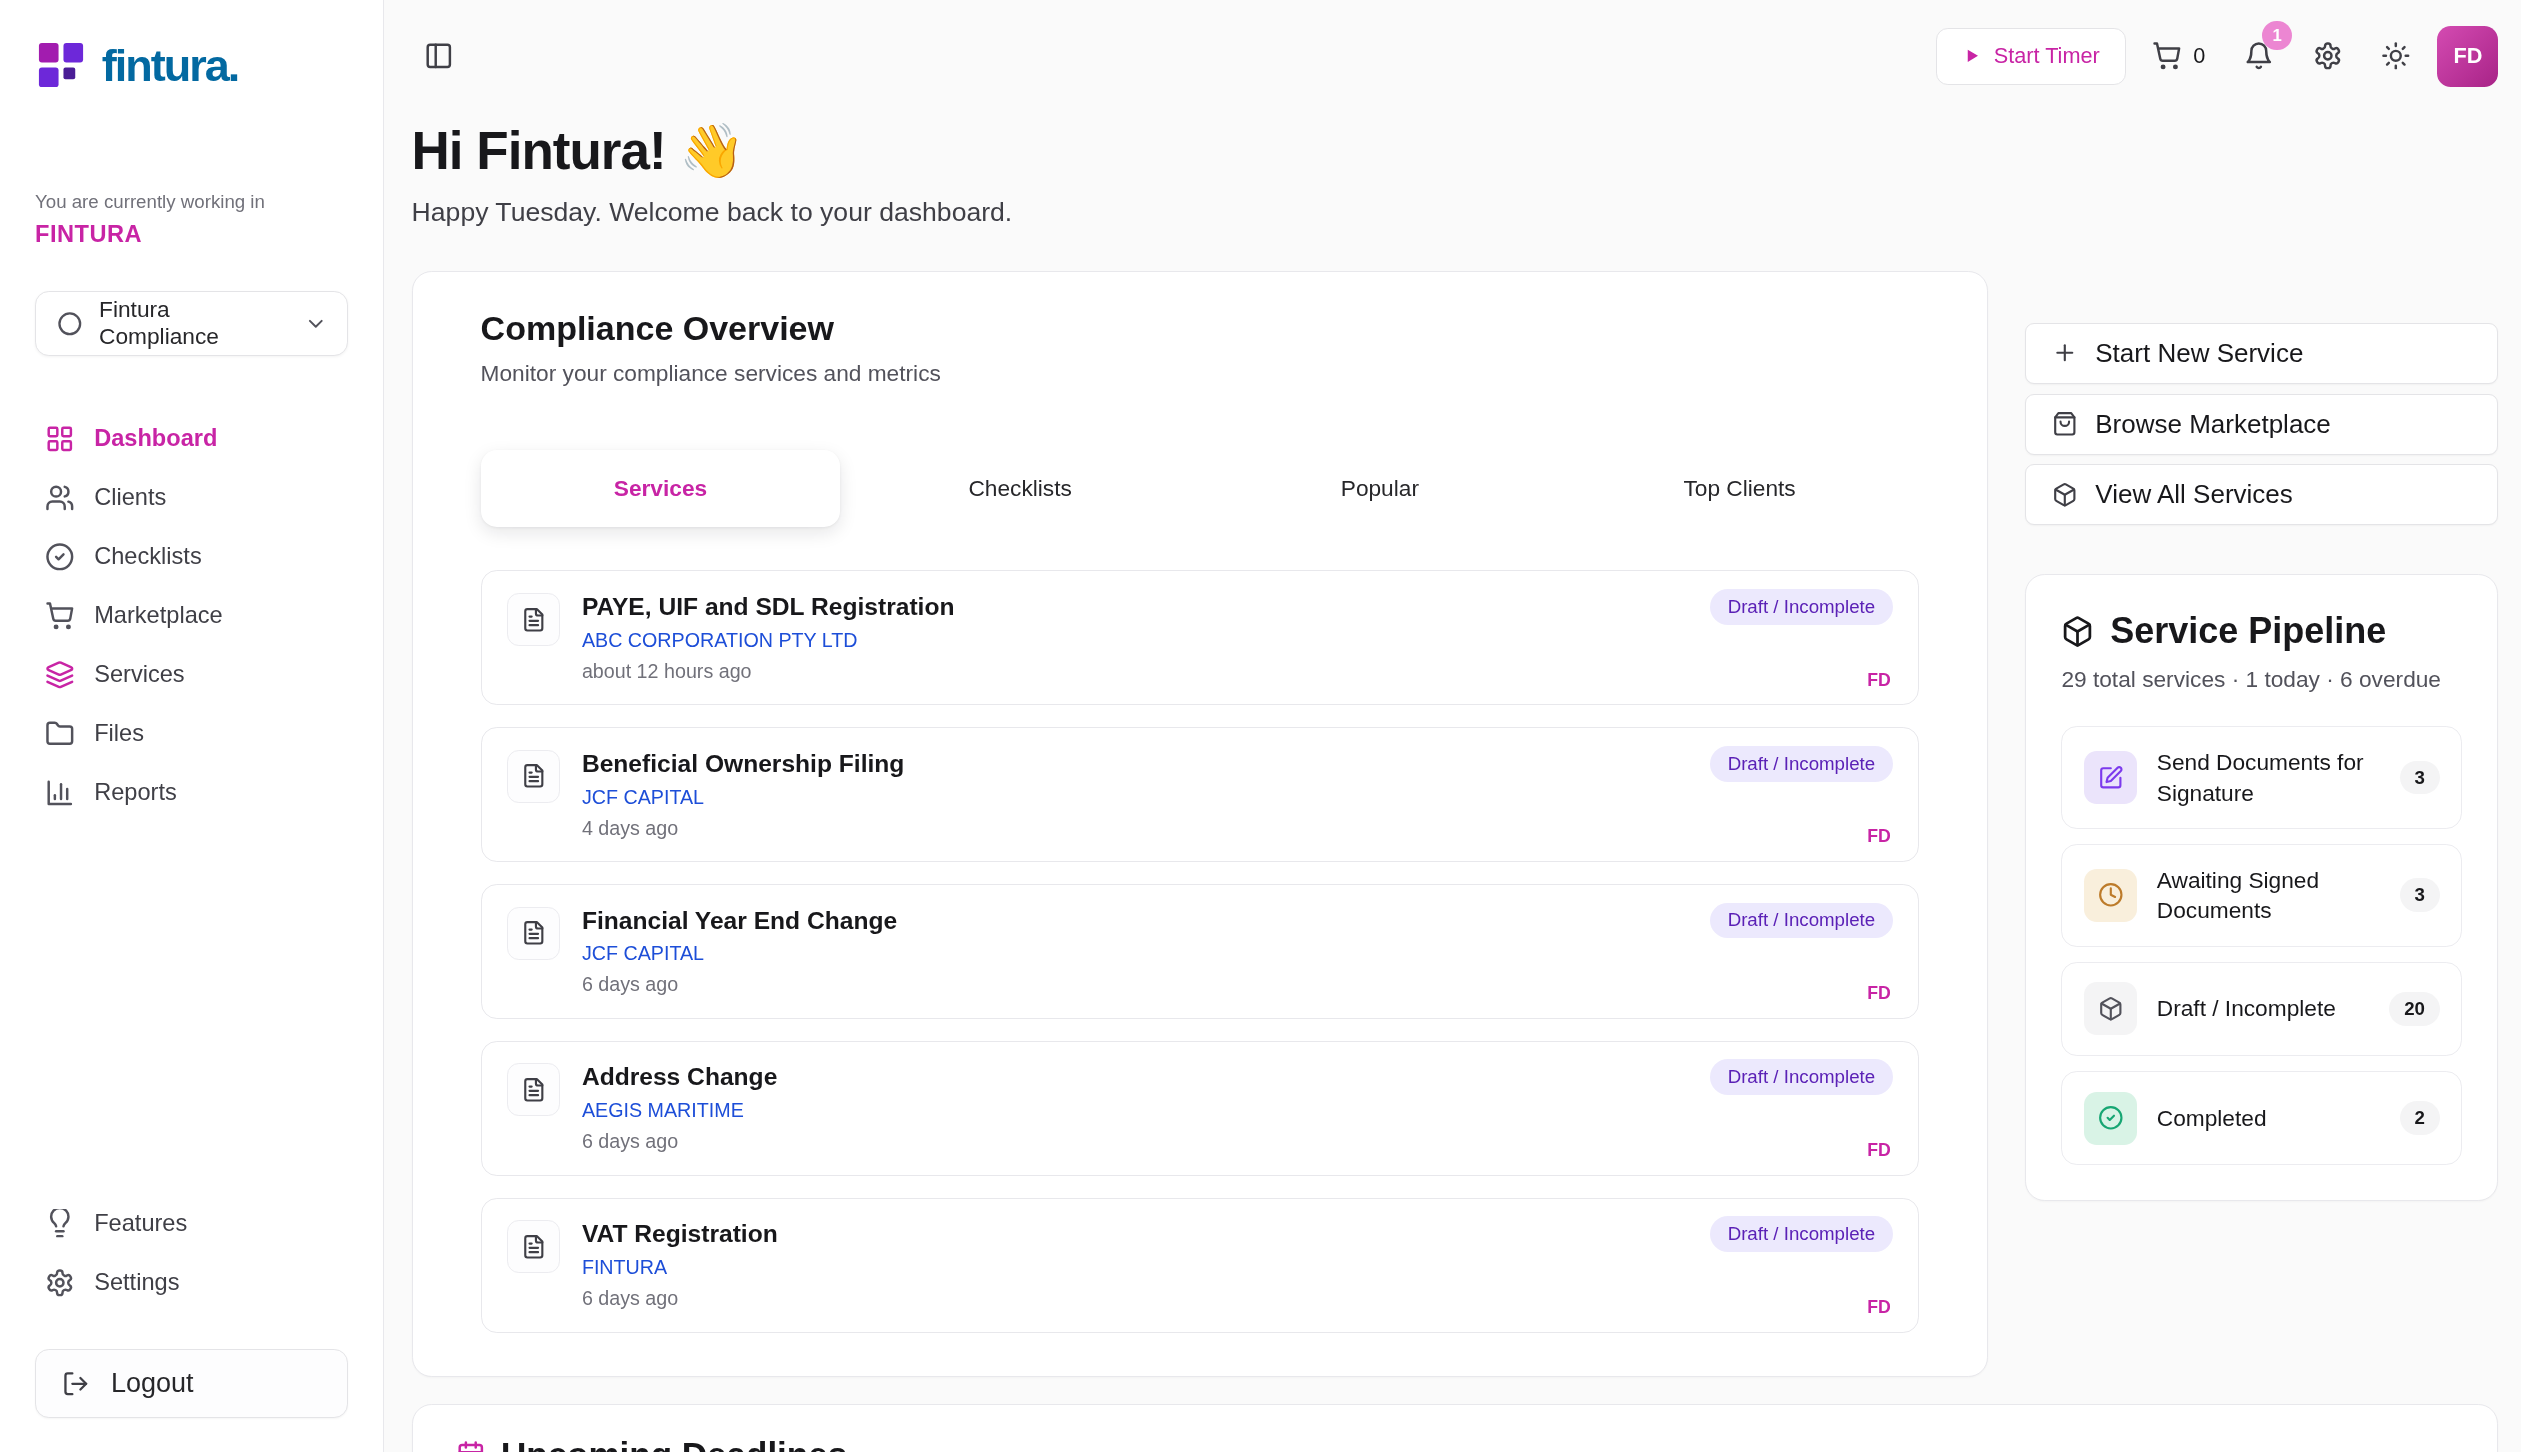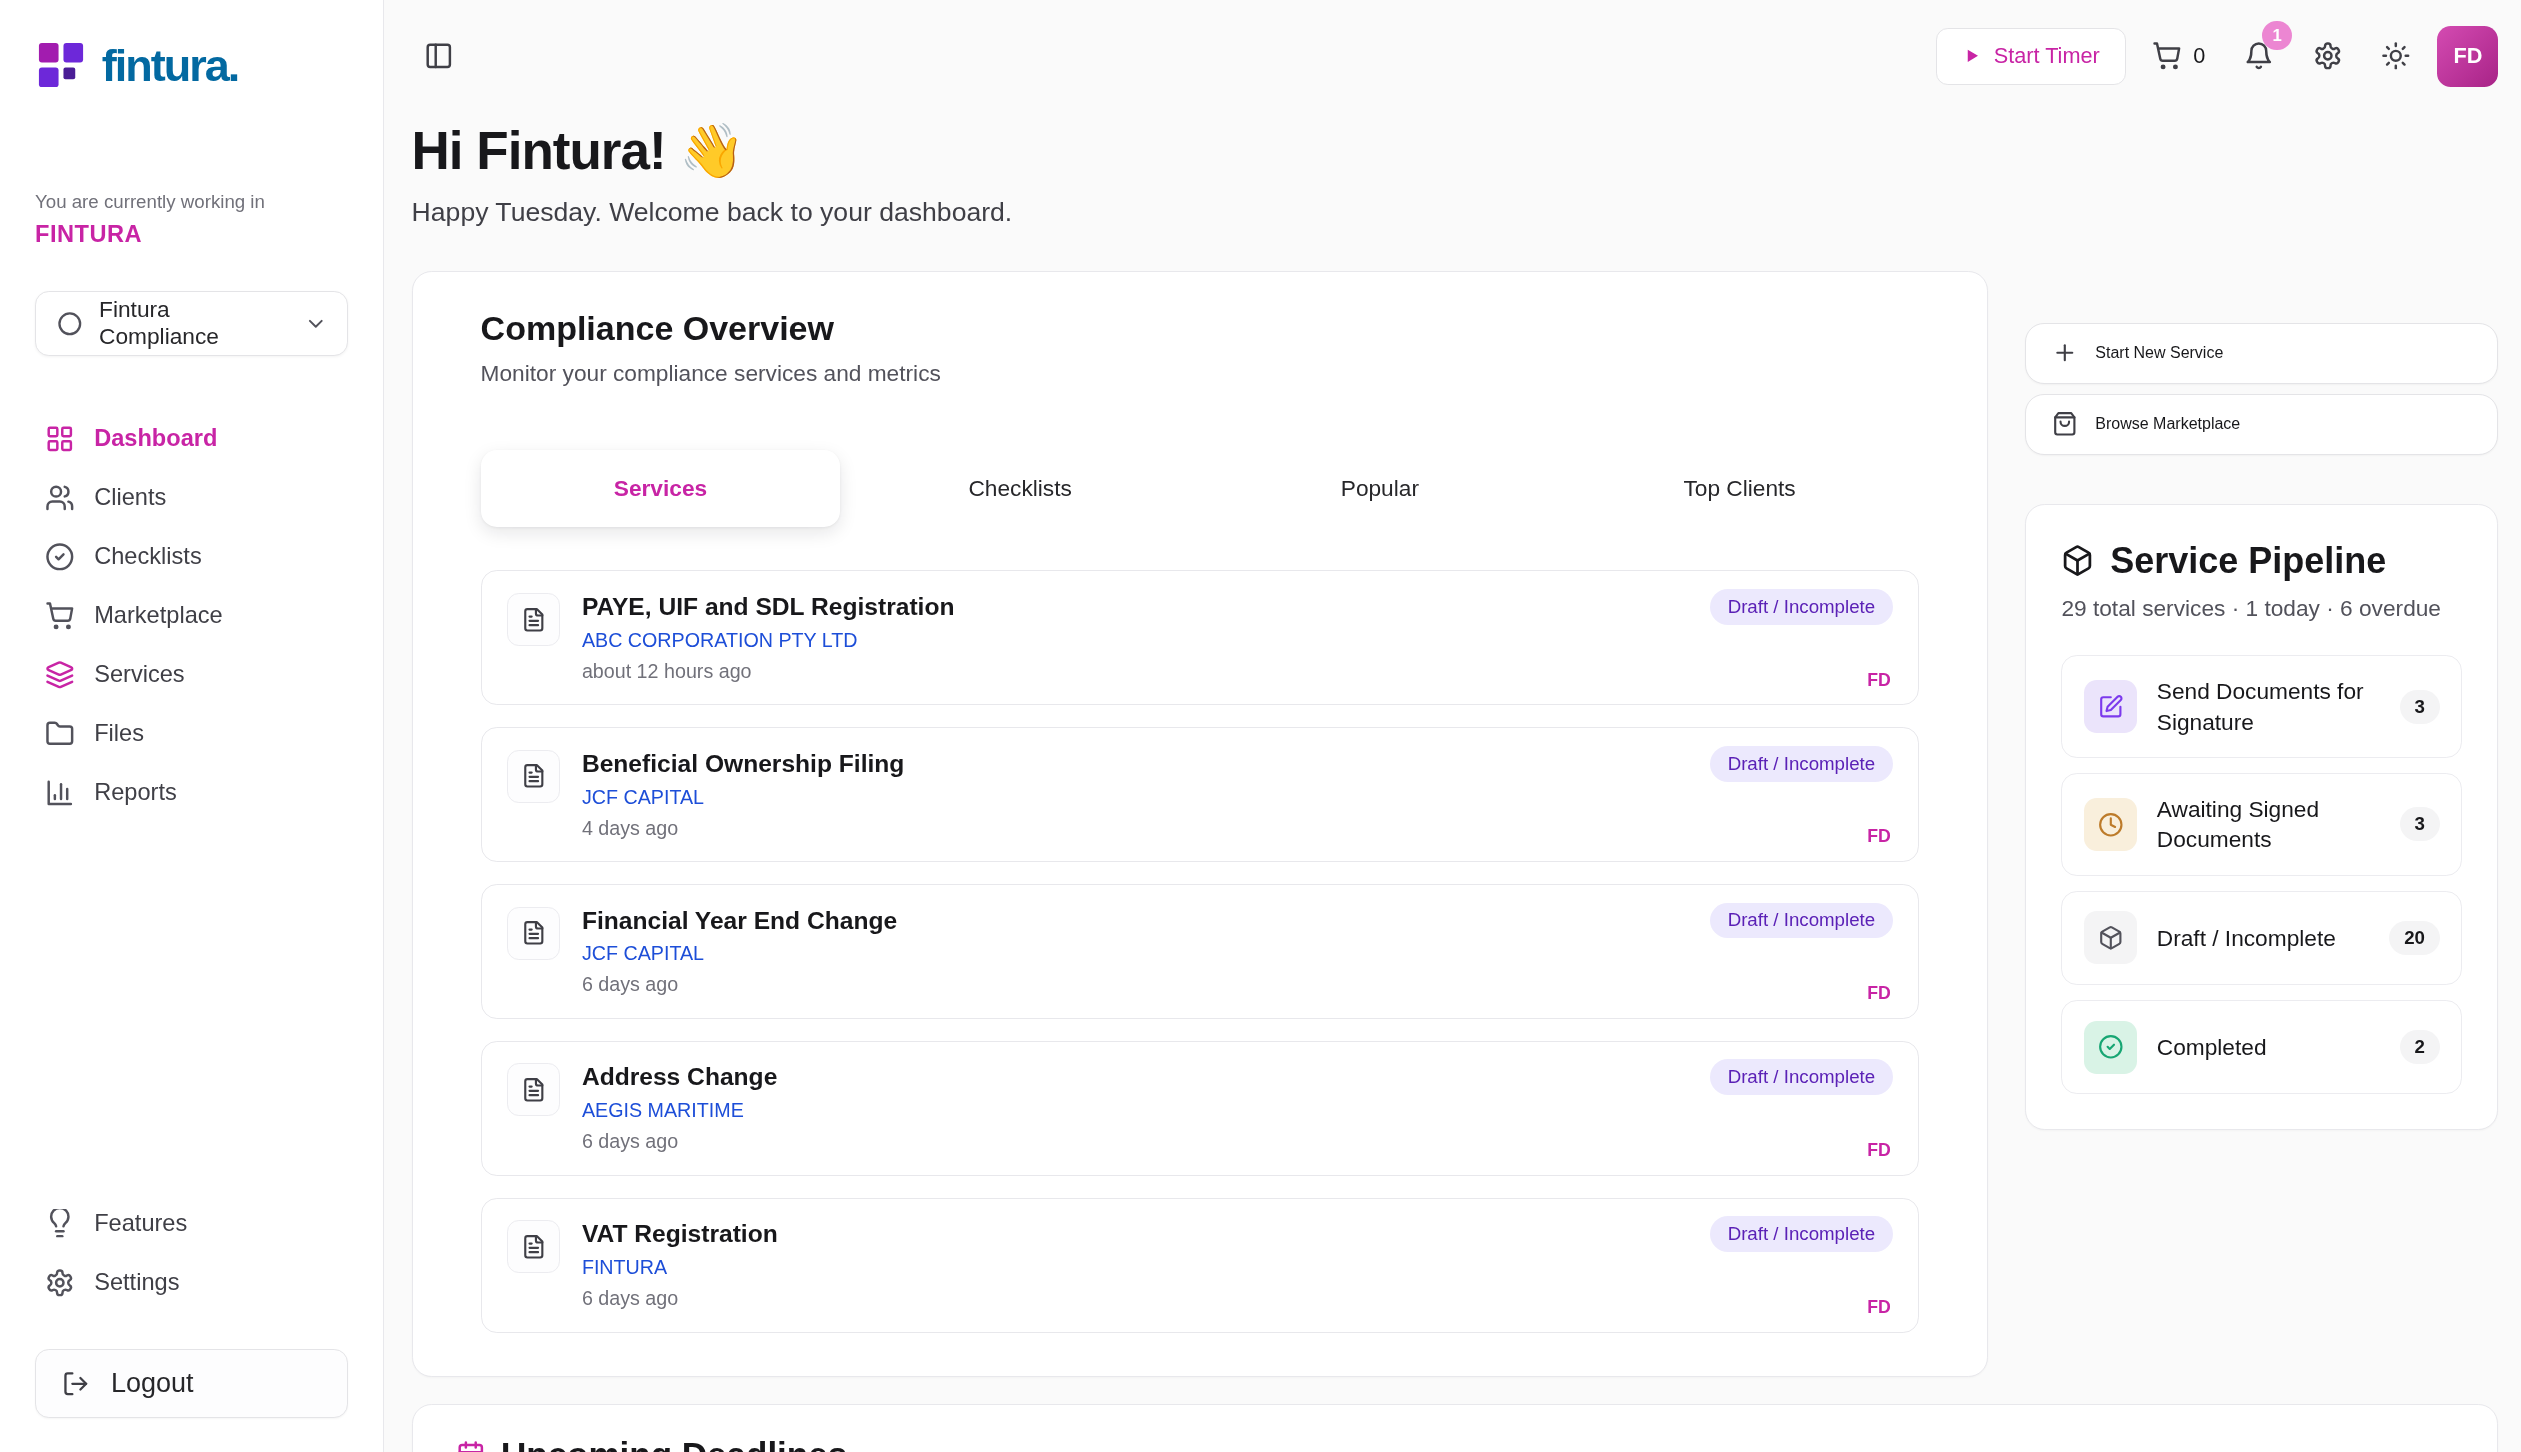--- a/index.html
+++ b/index.html
@@ -77,23 +77,23 @@
   .service-client { margin-top:7.9px; font-size:19.7px; color:#1d4ed8; }
   .service-time { margin-top:7.9px; font-size:19.7px; color:#71717a; }
   .status-badge { position:absolute; top:17.7px; right:25.6px; background:#ece9fd; color:#5b21b6;
                   font-size:18.7px; font-weight:500; padding:6.9px 17.7px; border-radius:984px; white-space:nowrap; }
   .owner-tag { position:absolute; bottom:13.8px; right:27.6px; color:#c824a5; font-size:17.7px; font-weight:700; }
 
   
   .right-col { padding-top:21.7px; }
   .qa-title { font-size:32.5px; font-weight:700; }
   .qa-list { margin-top:29.6px; display:flex; flex-direction:column; gap:9.9px; }
-  .qa-btn { height:61px; border:1px solid #e4e4e7; border-radius:19px; background:#fff;
+  .qa-btn { height:61px; border:1px solid #e4e4e7; border-radius:9px; background:#fff;
             box-shadow:0 1px 2px rgba(0,0,0,.04); display:flex; align-items:center; gap:17.7px;
-            padding:0 25.6px; font-size:16px; color:#18181b; font-weight:500; font-family:inherit; cursor:pointer; }
+            padding:0 25.6px; font-size:26px; color:#18181b; font-weight:500; font-family:inherit; cursor:pointer; }
   .qa-icon { width:25.6px; height:25.6px; color:#3f3f46; flex:none; }
 
   .pipeline-card { margin-top:49px; padding:35px; }
   .pl-head { display:flex; align-items:center; gap:15.8px; }
   .pl-head-icon { width:33px; height:33px; color:#18181b; }
   .pl-title { font-size:36px; font-weight:700; }
   .pl-sub { margin-top:13.8px; font-size:22.7px; color:#52525b; }
   .stage-list { margin-top:33px; display:flex; flex-direction:column; gap:15px; }
   .stage { border:1px solid #ececf0; border-radius:15.8px; padding:19.7px 21.7px; display:flex; align-items:center;
            gap:19.7px; cursor:pointer; background:#fff; }
@@ -453,20 +453,30 @@
           <button class="qa-btn">
             <span class="qa-icon">
               <svg width="25.6" height="25.6" viewBox="0 0 24 24" fill="none" stroke="currentColor" stroke-width="2" stroke-linecap="round" stroke-linejoin="round">
                   <path d="M6 2 3 6v14a2 2 0 0 0 2 2h14a2 2 0 0 0 2-2V6l-3-4Z"></path>
                   <path d="M3 6h18"></path>
                   <path d="M16 10a4 4 0 0 1-8 0"></path>
                 </svg>
             </span>
             <span>Browse Marketplace</span>
           </button>
+          <button class="qa-btn">
+            <span class="qa-icon">
+              <svg width="25.6" height="25.6" viewBox="0 0 24 24" fill="none" stroke="currentColor" stroke-width="2" stroke-linecap="round" stroke-linejoin="round">
+                  <path d="M21 8a2 2 0 0 0-1-1.73l-7-4a2 2 0 0 0-2 0l-7 4A2 2 0 0 0 3 8v8a2 2 0 0 0 1 1.73l7 4a2 2 0 0 0 2 0l7-4A2 2 0 0 0 21 16z"></path>
+                  <path d="m3.3 7 8.7 5 8.7-5"></path>
+                  <path d="M12 22V12"></path>
+                </svg>
+            </span>
+            <span>View All Services</span>
+          </button>
         </div>
 
         <section class="card pipeline-card">
           <div class="pl-head">
             <span class="pl-head-icon">
               <svg width="33" height="33" viewBox="0 0 24 24" fill="none" stroke="currentColor" stroke-width="2" stroke-linecap="round" stroke-linejoin="round">
                   <path d="M21 8a2 2 0 0 0-1-1.73l-7-4a2 2 0 0 0-2 0l-7 4A2 2 0 0 0 3 8v8a2 2 0 0 0 1 1.73l7 4a2 2 0 0 0 2 0l7-4A2 2 0 0 0 21 16z"></path>
                   <path d="m3.3 7 8.7 5 8.7-5"></path>
                   <path d="M12 22V12"></path>
                 </svg>

